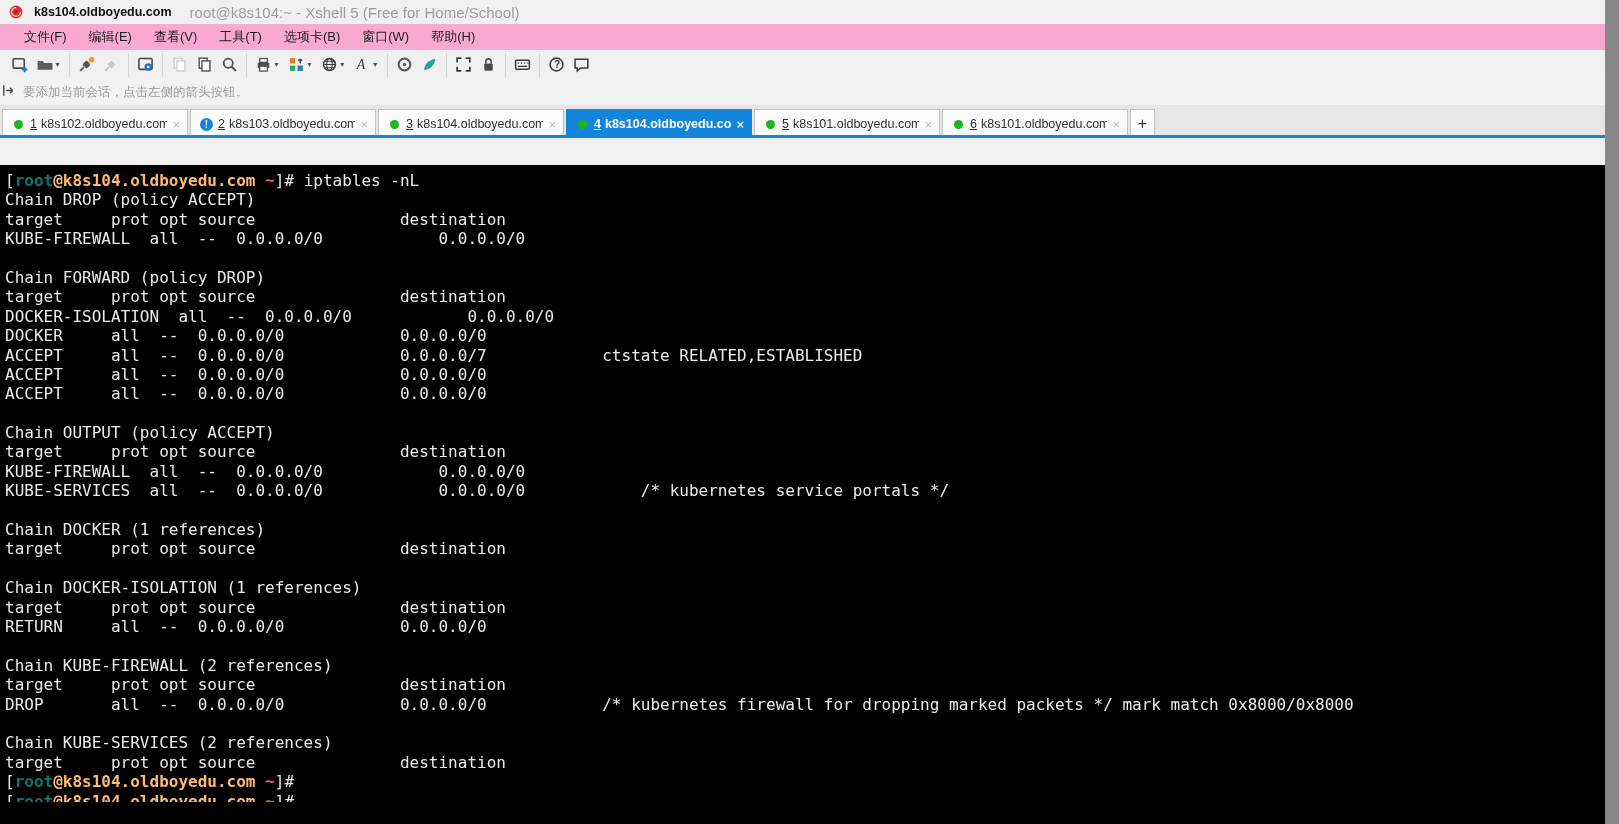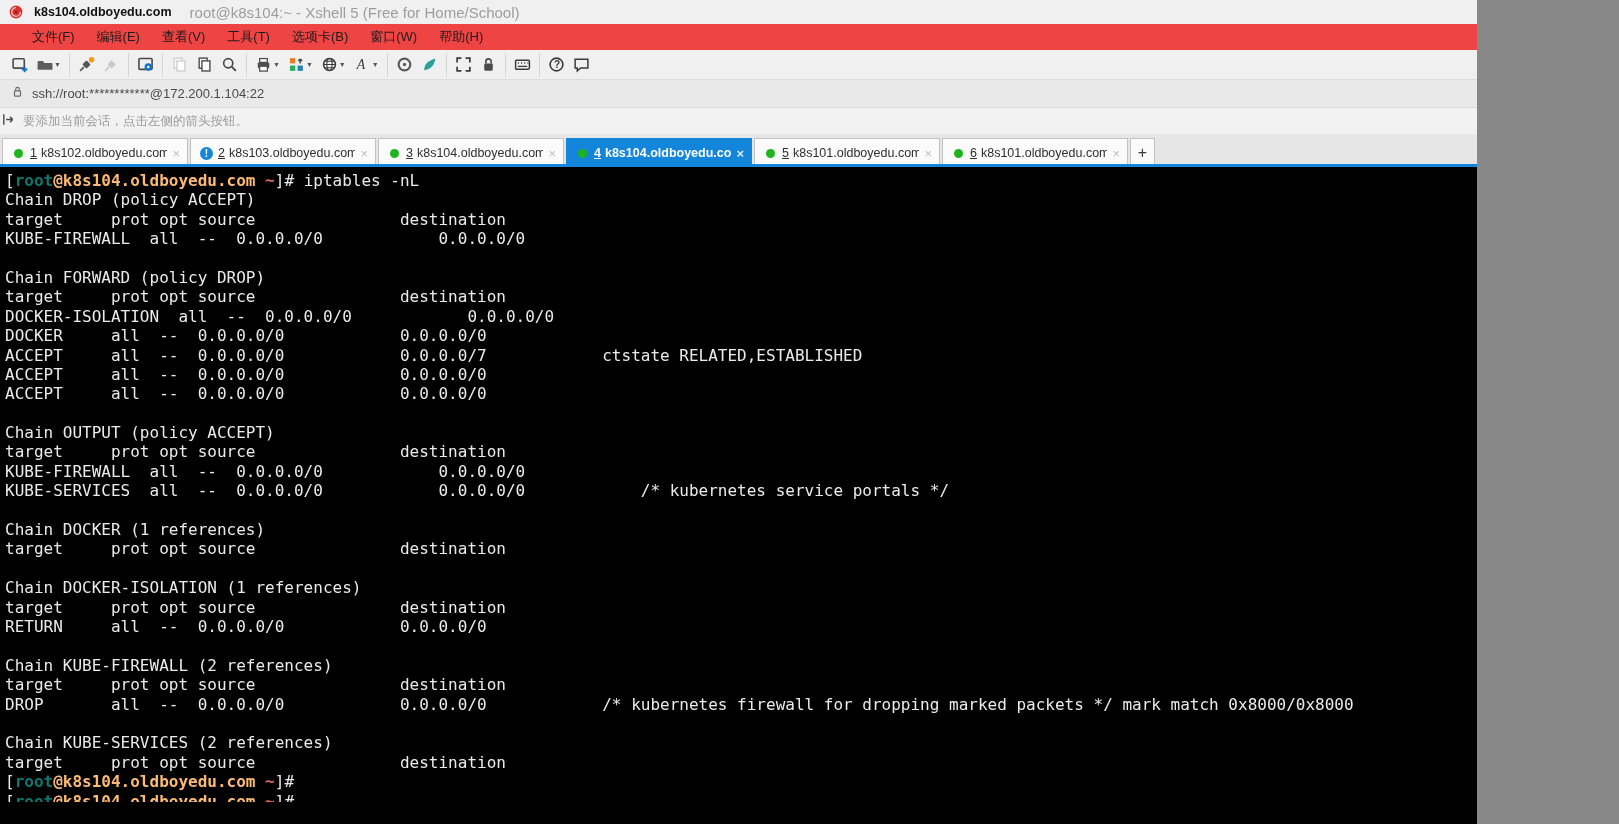--- a/index.html
+++ b/index.html
@@ -1,26 +1,26 @@
 <!DOCTYPE html>
 <html><head>
 <meta charset="utf-8">
 <style>
   html,body{margin:0;padding:0;background:#888;}
-  #app{width:1477px;height:824px;position:relative;background:#f0f0f0;overflow:hidden;
+  #app{width:1605px;height:824px;position:relative;background:#f0f0f0;overflow:hidden;
        font-family:"Liberation Sans",sans-serif;-webkit-font-smoothing:antialiased;}
 
   
   .titlebar{height:24px;display:flex;align-items:center;padding-left:8px;background:#f0f0f0;}
   .app-icon{width:16px;height:16px;flex:none;}
   .title-main{font-weight:bold;font-size:12.5px;color:#111;margin-left:10px;white-space:nowrap;}
   .title-sub{color:#9d9d9d;font-size:15px;margin-left:18px;white-space:nowrap;}
 
   
-  .menubar{height:26px;display:flex;align-items:center;padding-left:21px;background:#ef4444;}
+  .menubar{height:26px;display:flex;align-items:center;padding-left:13px;background:#f9a8d4;}
   .menu-item{padding:4px 11px;font-size:13px;color:#1c1c1c;cursor:default;}
 
   
   .toolbar{height:29px;display:flex;align-items:center;padding-left:3px;background:#f0f0f0;}
   .tool-group{display:flex;align-items:center;padding:0 4px;height:24px;}
   .tool-group + .tool-group{border-left:1px solid #d6d6d6;}
   .tool-btn{height:24px;display:flex;align-items:center;justify-content:center;padding:0 4px;border-radius:2px;}
   .tool-btn svg{width:17px;height:17px;}
   .dd-arrow{font-size:7px;color:#555;margin-left:1px;}
 
@@ -225,29 +225,20 @@
           </svg>
         </div>
         <div class="tool-btn">
           <svg viewBox="0 0 16 16">
             <path d="M2 3h12v8.2H7.2L4 14v-2.8H2z" fill="none" stroke="#3a3a3a" stroke-width="1.4"></path>
           </svg>
         </div>
       </div>
     </div>
 
-  <div class="addressbar">
-    <span>
-      <svg viewBox="0 0 16 16">
-          <rect x="4.8" y="7.3" width="6.4" height="5.7" rx="0.8" fill="none" stroke="#6a6a6a" stroke-width="1.3"></rect>
-          <path d="M6.1 7.3V5.6a1.9 1.9 0 0 1 3.8 0v1.7" fill="none" stroke="#6a6a6a" stroke-width="1.3"></path>
-        </svg>
-    </span>
-    <span class="address-text">ssh://root:************@172.200.1.104:22</span>
-  </div>
 
   <div class="hintbar">
     <span>
       <svg viewBox="0 0 16 16">
           <path d="M3 2.5v11" stroke="#4a4a4a" stroke-width="1.5"></path>
           <path d="M5.5 8h7m0 0L9.6 5.1M12.5 8l-2.9 2.9" stroke="#4a4a4a" stroke-width="1.5" fill="none"></path>
         </svg>
     </span>
     <span class="hint-text">要添加当前会话，点击左侧的箭头按钮。</span>
   </div>

